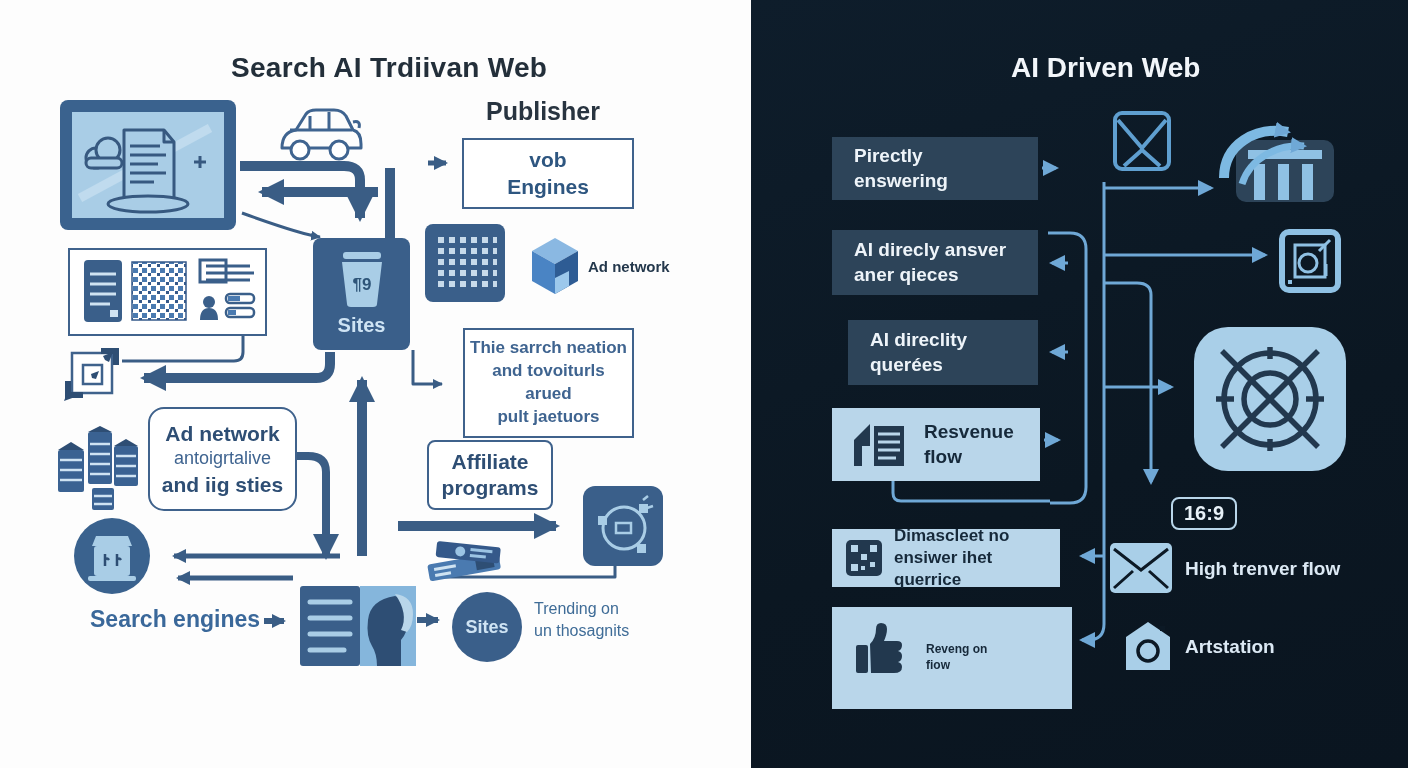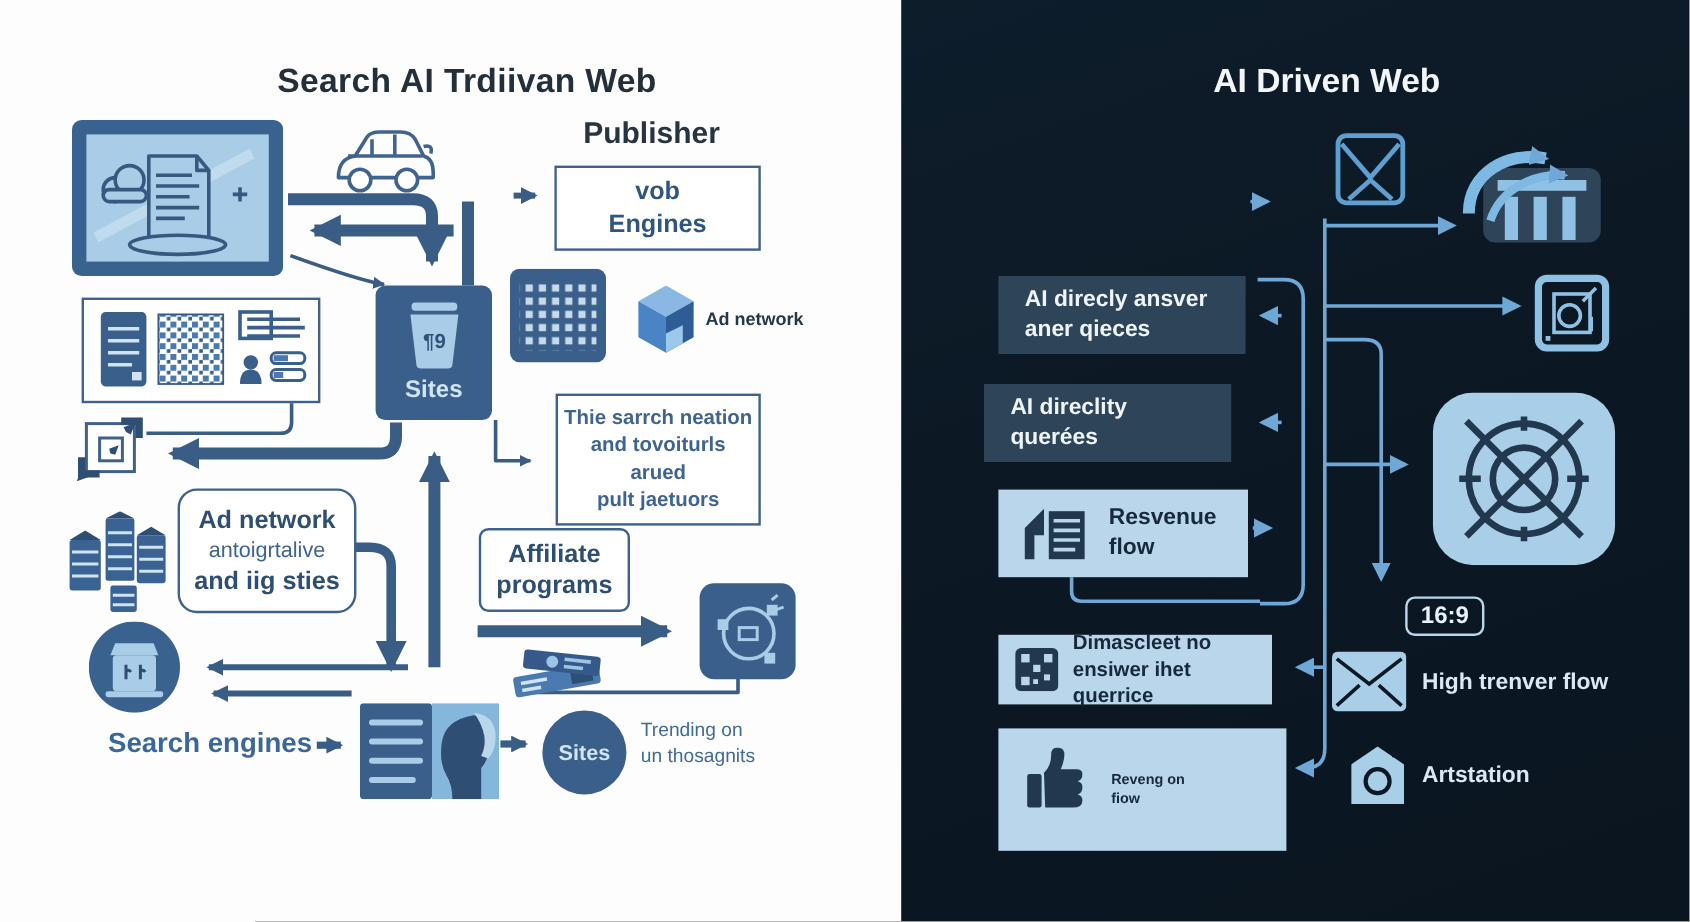--- a/index.html
+++ b/index.html
@@ -220,21 +220,21 @@
             <line x1="60" y1="50" x2="80" y2="50"></line>
           <line x1="38" y1="70" x2="56" y2="70"></line>
             <line x1="38" y1="78" x2="56" y2="78"></line>
         </g>
         <polygon points="2,24 15,16 28,24" fill="#2e4e74"></polygon>
         <polygon points="32,6 44,0 56,6" fill="#2e4e74"></polygon>
         <polygon points="58,20 70,13 82,20" fill="#2e4e74"></polygon>
       </svg>
     </div>
 
-    <div class="abs outline-box ml" style="left:399px;top:440px;width:122px;height:66px;border-radius:8px;font-size:21px;font-weight:700;color:#2e4e74;line-height:1.25;">Affiliate
+    <div class="abs outline-box ml" style="left:427px;top:440px;width:122px;height:66px;border-radius:8px;font-size:21px;font-weight:700;color:#2e4e74;line-height:1.25;">Affiliate
 programs</div>
 
     <div class="abs l-blue" style="left:583px;top:486px;width:80px;height:80px;border-radius:12px;">
       <svg width="80" height="80" fill="none">
         <circle cx="41" cy="42" r="21" stroke="#a9cde6" stroke-width="3"></circle>
         <rect x="15" y="30" width="9" height="9" fill="#a9cde6"></rect>
         <rect x="56" y="18" width="9" height="9" fill="#a9cde6"></rect>
         <rect x="54" y="58" width="9" height="9" fill="#a9cde6"></rect>
         <rect x="33" y="37" width="15" height="10" stroke="#a9cde6" stroke-width="2.5"></rect>
         <path d="M60,14 l5,-4 M64,22 l6,-2" stroke="#a9cde6" stroke-width="2.5"></path>
@@ -311,23 +311,25 @@
         <path d="M142,481 V493 Q142,501 150,501 H299"></path>
         <path d="M291,168 H305" marker-end="url(#mkU)"></path>
         <path d="M317,263 H301" marker-end="url(#mkU)"></path>
         <path d="M317,352 H301" marker-end="url(#mkU)"></path>
         <path d="M293,440 H307" marker-end="url(#mkU)"></path>
       </g>
     </svg>
 
     <div class="abs r-title" style="left:260px;top:52px;">AI Driven Web</div>
 
+    <div class="abs r-dark-box ml" style="left:81px;top:137px;width:206px;height:63px;line-height:1.3;">Pirectly
+enswering</div>
     <div class="abs r-dark-box ml" style="left:81px;top:230px;width:206px;height:65px;line-height:1.3;">AI direcly ansver
 aner qieces</div>
-    <div class="abs r-dark-box ml" style="left:69px;top:320px;width:206px;height:65px;line-height:1.3;">AI direclity
+    <div class="abs r-dark-box ml" style="left:97px;top:320px;width:190px;height:65px;line-height:1.3;">AI direclity
 querées</div>
 
     <div class="abs r-light-box" style="left:81px;top:408px;width:208px;height:73px;font-size:19px;line-height:1.3;">
       <svg class="abs" style="left:20px;top:14px;" width="52" height="46">
         <polygon points="2,18 18,2 18,24 10,24 10,44 2,44" fill="#22384e"></polygon>
         <rect x="22" y="4" width="30" height="40" fill="#22384e"></rect>
         <g stroke="#b9d6ea" stroke-width="3">
           <line x1="26" y1="12" x2="48" y2="12"></line>
             <line x1="26" y1="20" x2="48" y2="20"></line>
           <line x1="26" y1="28" x2="48" y2="28"></line>

